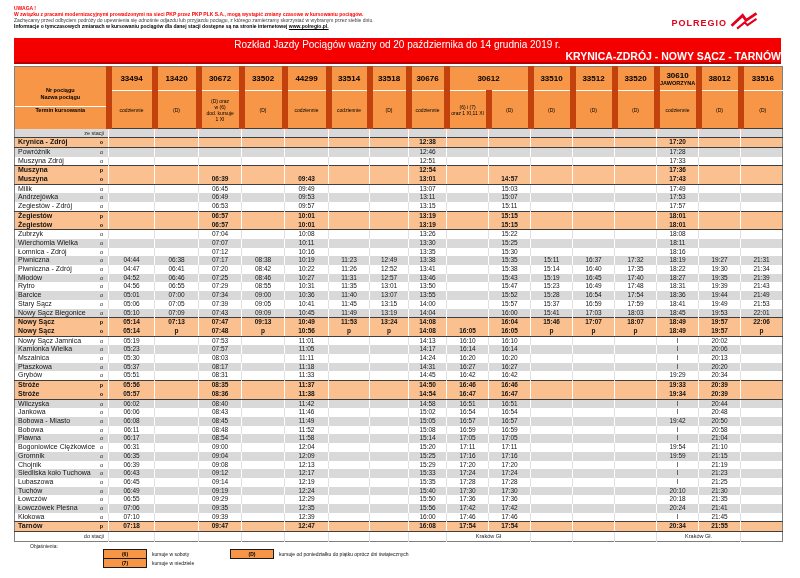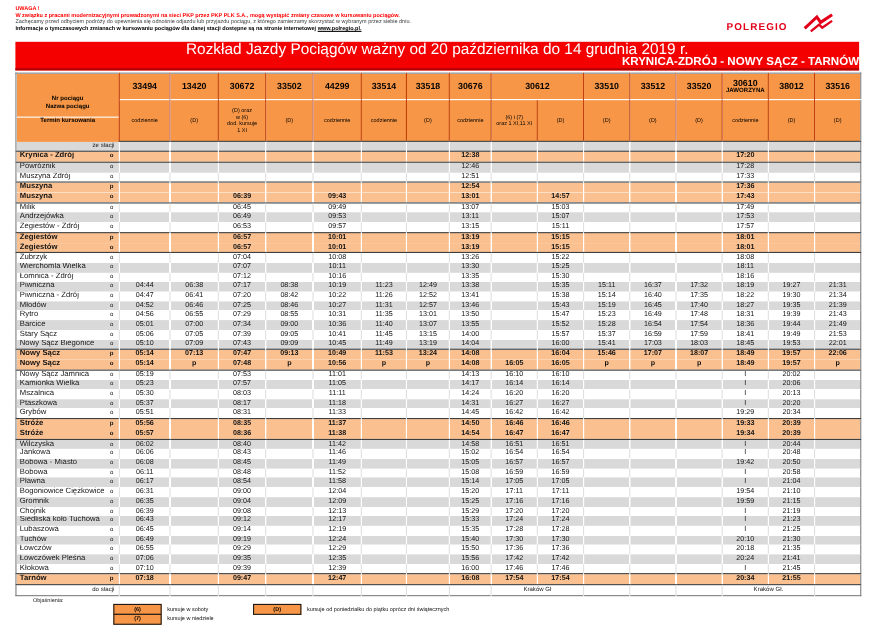--- a/index.html
+++ b/index.html
@@ -7,35 +7,35 @@
 
   
   .notice{position:absolute;left:14px;top:5px;width:640px;}
   .notice .t1{color:#f00;font-weight:bold;font-size:5px;line-height:6px;}
   .notice .t2{color:#f00;font-weight:bold;font-size:5px;line-height:6px;}
   .notice .t3{color:#3a3a3a;font-size:5px;line-height:6px;}
   .notice .t4{color:#000;font-weight:bold;font-size:5px;line-height:6px;}
   .notice a{color:#000;text-decoration:underline;}
 
   
-  .logo{position:absolute;right:42px;top:12px;display:flex;align-items:center;gap:14px;}
+  .logo{position:absolute;right:42px;top:12px;display:flex;align-items:center;gap:3px;}
   .logo .txt{color:#e2001a;font-weight:bold;font-size:9px;letter-spacing:1px;}
 
   
   .banner{position:absolute;left:14px;top:38px;width:767px;height:26px;background:#f40000;
     border-bottom:2px solid #b30000;box-sizing:border-box;display:flex;flex-direction:column;
     justify-content:center;text-align:center;color:#fff;}
-  .banner .b1{font-size:14px;line-height:11px;}
+  .banner .b1{font-size:10px;line-height:11px;}
   .banner .b2{font-size:10.5px;line-height:12px;font-weight:bold;text-align:right;}
 
   
   table.tt{position:absolute;left:14px;top:66px;border-collapse:collapse;table-layout:fixed;
     border:1px solid #7f7f7f;}
   table.tt th,table.tt td{padding:0;margin:0;overflow:hidden;white-space:nowrap;}
-  thead th{background:#f79646;border-left:1px solid #c2410c;vertical-align:middle;text-align:center;}
+  thead th{background:#f79646;border-left:6px solid #c2410c;vertical-align:middle;text-align:center;}
   thead tr.schedrow th{border-top:1px solid #fff;}
   thead tr:last-child th{border-bottom:1px solid #3f3f3f;}
   .train-no{font-size:8px;font-weight:bold;line-height:9px;}
   .train-name{font-size:5.5px;font-weight:bold;line-height:6px;}
   .sched{font-size:5px;font-weight:normal;line-height:6px;white-space:pre-line;padding:1px 0;}
   th.corner{background:#f79646;border-left:none;}
   .corner-wrap{display:flex;flex-direction:column;height:100%;}
   .corner-top{height:24px;display:flex;flex-direction:column;justify-content:center;}
   .corner-bot{flex:1;display:flex;align-items:center;justify-content:center;border-top:1px solid #fff;}
   .corner-wrap div span{font-size:5.5px;font-weight:bold;line-height:7px;display:block;text-align:center;}

